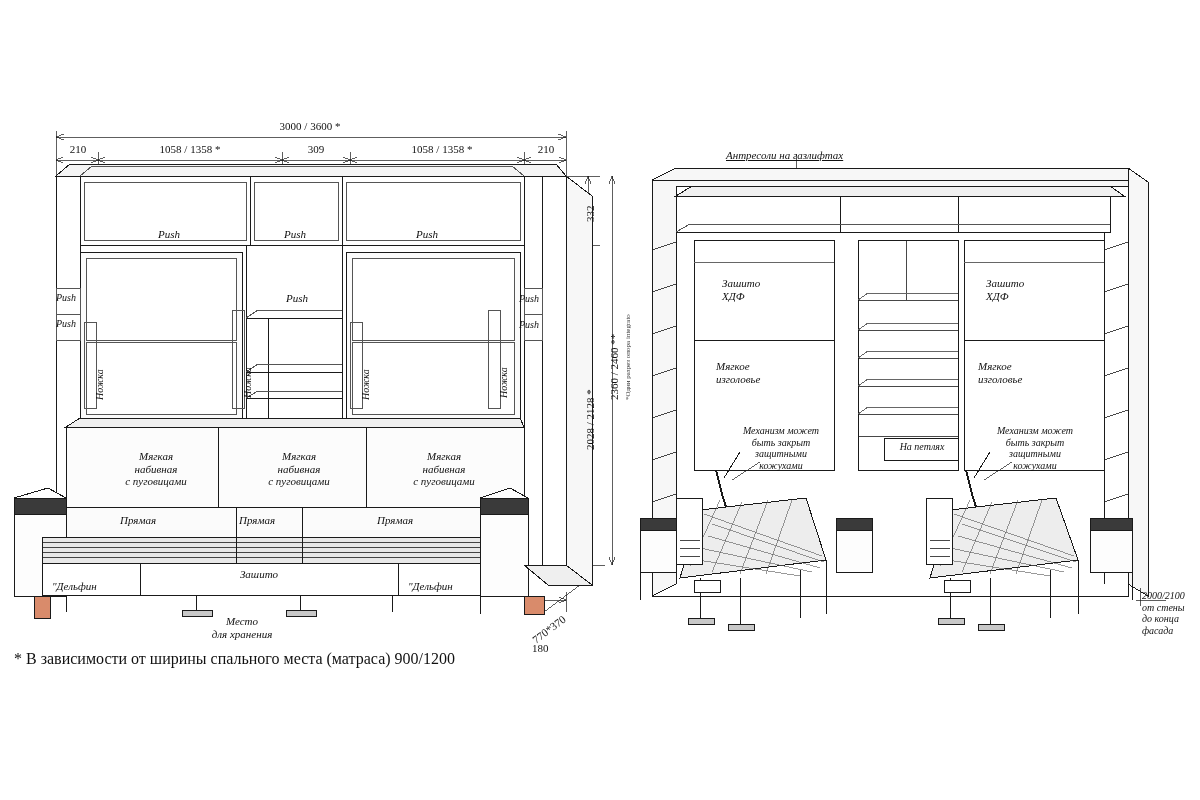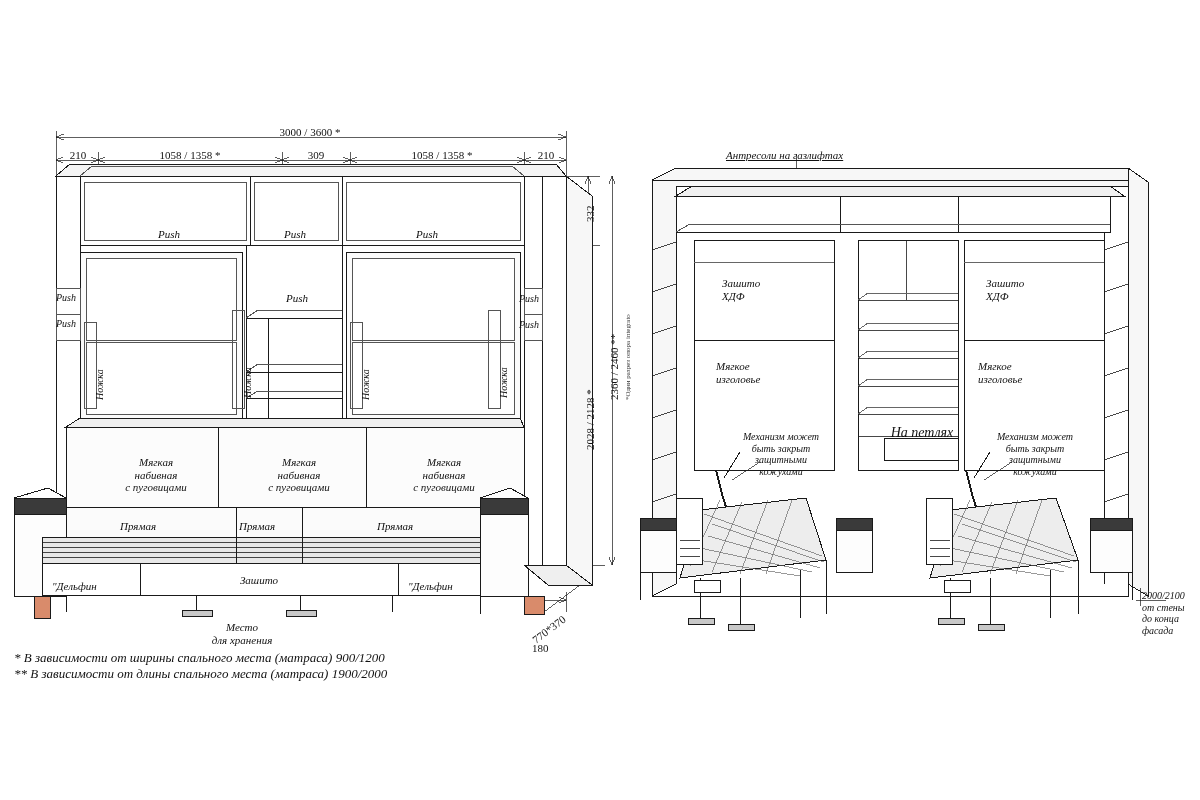--- a/index.html
+++ b/index.html
@@ -3,22 +3,22 @@
 <meta charset="utf-8">
 <style>
   html,body{margin:0;padding:0;background:#ffffff;}
   body{width:1200px;height:800px;position:relative;font-family:"Liberation Serif",serif;color:#1a1a1a;overflow:hidden;}
   .stage{position:absolute;left:0;top:0;width:1200px;height:800px;}
   svg{position:absolute;left:0;top:0;width:1200px;height:800px;}
   .lbl{position:absolute;font-family:"Liberation Serif",serif;font-style:italic;font-size:11px;line-height:1.15;color:#111;white-space:pre;}
   .lbl.up{font-style:normal;}
   .dim{position:absolute;font-family:"Liberation Serif",serif;font-size:11px;color:#111;white-space:pre;font-style:normal;}
   .vert{transform-origin:0 0;}
-  .note{position:absolute;font-family:"Liberation Serif",serif;font-style:italic;font-size:13px;color:#111;white-space:pre;}
-  .ctr{text-align:center;margin-top:6px;}
+  .note{position:absolute;font-family:"Liberation Serif",serif;font-size:16px;color:#111;white-space:pre;}
+  .ctr{text-align:center;}
 </style>
 </head>
 <body>
 
 <div class="stage">
 
 <svg viewBox="0 0 1200 800" xmlns="http://www.w3.org/2000/svg">
   <g fill="none" stroke="#1a1a1a" stroke-width="1" shape-rendering="crispEdges">
 
   <g stroke="#1a1a1a" stroke-width="0.7">
@@ -344,22 +344,21 @@
 <div class="lbl" style="left:978px;top:360px;">Мягкое
 изголовье</div>
 <div class="lbl ctr" style="left:716px;top:425px;width:130px;font-size:10px;">Механизм может
 быть закрыт
 защитными
 кожухами</div>
 <div class="lbl ctr" style="left:970px;top:425px;width:130px;font-size:10px;">Механизм может
 быть закрыт
 защитными
 кожухами</div>
-<div class="lbl ctr" style="left:886px;top:419px;width:72px;font-size:14px;">На петлях</div>
+<div class="lbl ctr" style="left:886px;top:441px;width:72px;font-size:10px;">На петлях</div>
 <div class="lbl" style="left:1142px;top:590px;font-size:10px;">2000/2100
 от стены
 до конца
 фасада</div>
 
 <div class="note" style="left:14px;top:650px;">* В зависимости от ширины спального места (матраса) 900/1200</div>
-<div class="note" style="left:14px;top:666px;">** В зависимости от длины спального места (матраса) 1900/2000</div>
 
 </div>
 
 </body></html>

